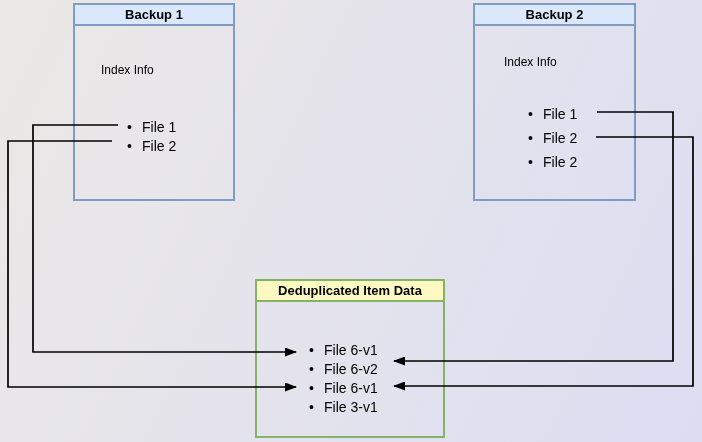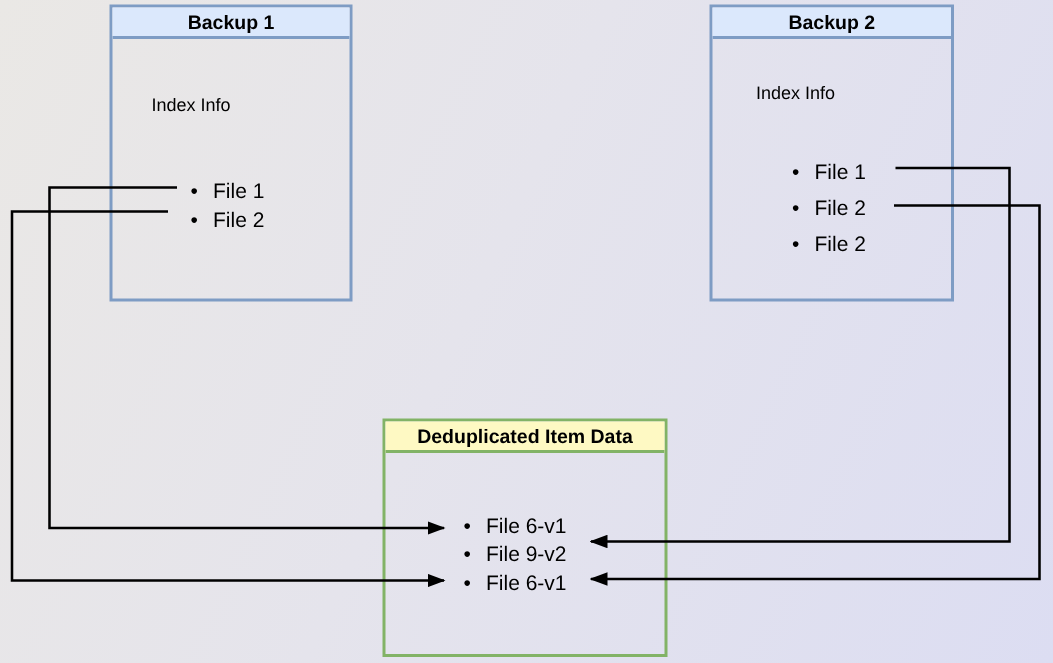--- a/index.html
+++ b/index.html
@@ -56,22 +56,23 @@
       <li>File 1</li>
       <li>File 2</li>
       <li>File 2</li>
     </ul>
   </div>
 
   <div class="box green" id="dedup-box">
     <div class="box-header">Deduplicated Item Data</div>
     <ul class="filelist">
       <li>File 6-v1</li>
-      <li>File 9-v2</li>
+      <li>File 6-v2</li>
       <li>File 6-v1</li>
+      <li>File 3-v1</li>
     </ul>
   </div>
 
   <svg class="connectors" width="702" height="442" viewBox="0 0 702 442">
     <defs>
       <marker id="arrow" markerWidth="12" markerHeight="9" refX="11" refY="4.5" orient="auto" markerUnits="userSpaceOnUse">
         <path d="M0,0 L12,4.5 L0,9 Z" fill="#000"></path>
       </marker>
     </defs>
     <polyline class="connector" points="118,125 33,125 33,352 296,352" marker-end="url(#arrow)"></polyline>

